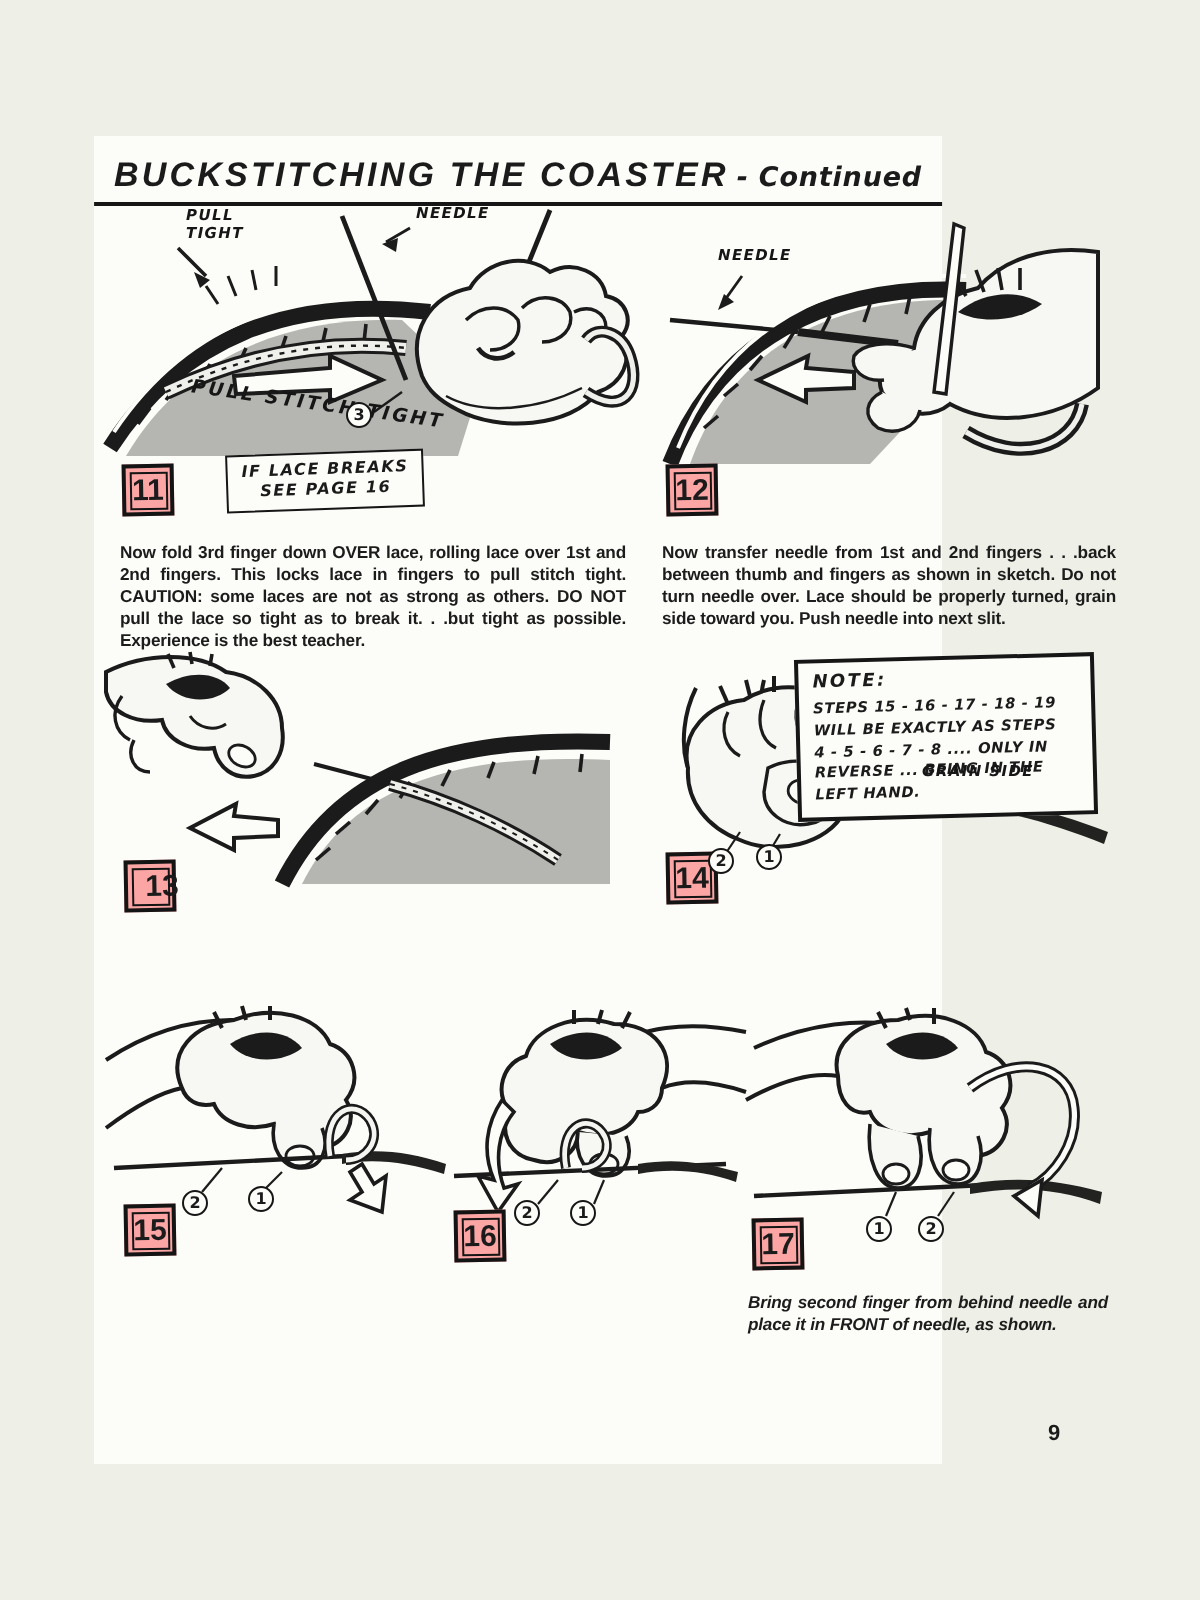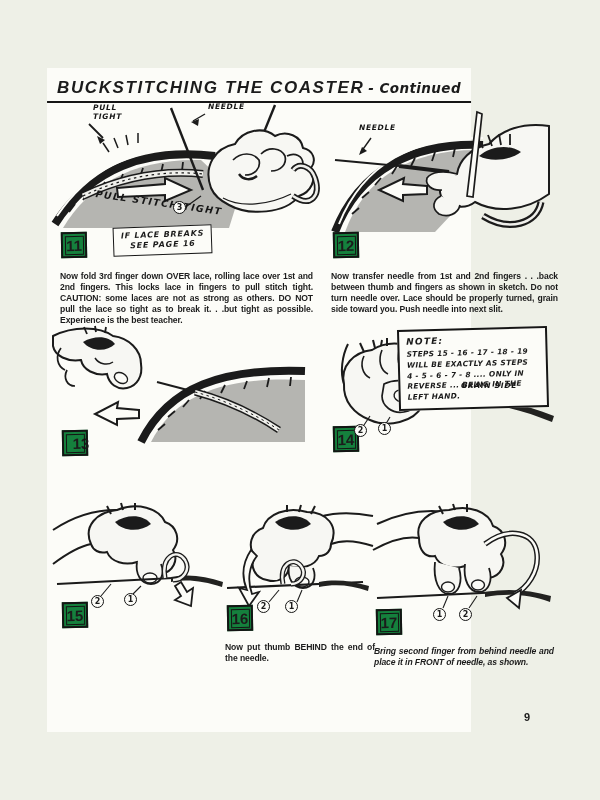--- a/index.html
+++ b/index.html
@@ -6,21 +6,21 @@
   *{box-sizing:border-box;}
   .sheet{position:absolute;left:47px;top:68px;width:424px;height:664px;background:#fcfcf8;color:#1b1b1b;}
   .title-wrap{position:absolute;top:10px;left:50%;transform:translateX(-50%);white-space:nowrap;border-bottom:2.5px solid #161616;padding:0 10px 3px;}
   .title{font:italic 700 17px "Liberation Sans",sans-serif;letter-spacing:1.6px;}
   .title-suffix{font:italic 700 13.5px "DejaVu Sans",sans-serif;letter-spacing:.4px;}
   .fig{position:absolute;}
   .fig svg{position:absolute;left:0;top:0;width:100%;height:100%;overflow:visible;}
   .fig-label{position:absolute;font:italic 700 7.5px/1.15 "DejaVu Sans",sans-serif;letter-spacing:.7px;white-space:pre-line;color:#161616;z-index:2;}
   .psl{font-size:9.5px;transform:rotate(8deg);letter-spacing:1.4px;}
   .marker{position:absolute;width:13px;height:13px;border:1.4px solid #161616;border-radius:50%;display:flex;align-items:center;justify-content:center;font:700 8px "DejaVu Sans",sans-serif;background:#fcfcf8;z-index:4;}
-  .stepbox{position:absolute;width:26px;height:26px;border:2px solid #141414;background:#15803d;display:flex;align-items:center;justify-content:center;z-index:3;transform:rotate(-1deg);}
+  .stepbox{position:absolute;width:26px;height:26px;border:2px solid #141414;background:#fca5a5;display:flex;align-items:center;justify-content:center;z-index:3;transform:rotate(-1deg);}
   .stepbox::after{content:"";position:absolute;inset:1.5px;border:1.5px solid #141414;}
   .stepbox span{font:700 15px "Liberation Sans",sans-serif;}
   .steptext{position:absolute;font:700 8.6px/1.3 "Liberation Sans",sans-serif;text-align:justify;letter-spacing:-.1px;color:#1c1c1c;}
   .lacebox{position:absolute;border:1.6px solid #161616;padding:3px 7px;transform:rotate(-2deg);text-align:center;font:italic 700 8px/1.3 "DejaVu Sans",sans-serif;letter-spacing:.8px;background:#fcfcf8;z-index:3;}
   .notebox{position:absolute;border:2px solid #161616;padding:4px 7px 5px;transform:rotate(-1.5deg);font:italic 700 7.4px/1.45 "DejaVu Sans",sans-serif;letter-spacing:.3px;background:#fcfcf8;z-index:2;}
   .nb-head{font-size:9px;letter-spacing:1.2px;margin-bottom:1px;}
   .pagenum{position:absolute;left:477px;top:643px;font:700 11px "Liberation Sans",sans-serif;}
 </style>
 </head>
 <body>
@@ -365,21 +365,20 @@
     <span class="marker" style="left:86px;top:102px;">2</span>
   </div>
 
   <div class="stepbox" style="left:15px;top:534px;">
       <span>15</span>
     </div>
 
   <div class="stepbox" style="left:180px;top:537px;">
       <span>16</span>
     </div>
-  <p class="steptext" style="left:178px;top:565px;width:150px;">Now put thumb BEHIND the end of the needle.</p>
 
   <div class="stepbox" style="left:329px;top:541px;">
       <span>17</span>
     </div>
   <p class="steptext" style="left:327px;top:569px;width:180px;font-style:italic;">Bring second finger from behind needle and place it in FRONT of needle, as shown.</p>
 
   <div class="pagenum">9</div>
 
 </div>
 

